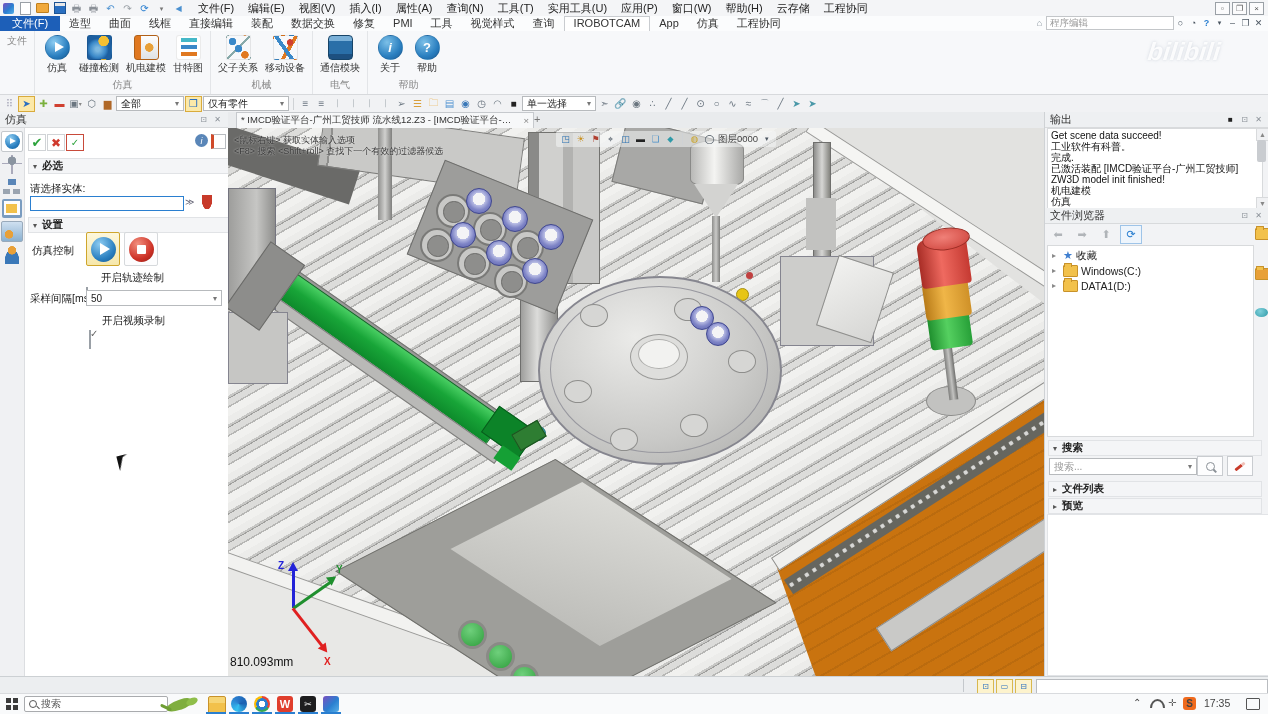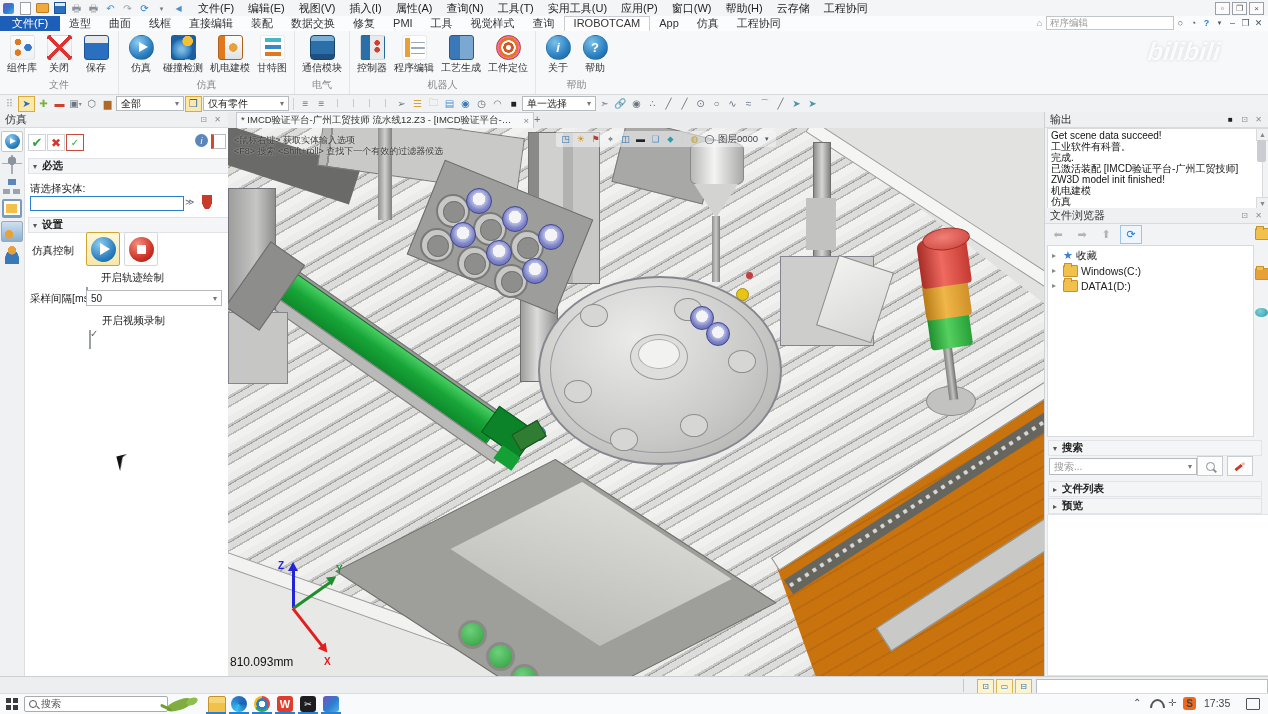--- a/index.html
+++ b/index.html
@@ -186,34 +186,20 @@
     <span class="vtico">◔</span>
     <span class="vtico" style="color:#2a7fd0;font-weight:bold;">?</span>
     <span class="vtico" style="font-size:7px;">▾</span>
     <span class="vtico">–</span>
     <span class="vtico">❐</span>
     <span class="vtico" style="margin-right:3px;">✕</span>
   </div>
 
   <div class="ribbon">
     <div class="rgroup">
-      <div class="rbtns">
-        <div class="rbtn">
-          <span class="ri" style="background:radial-gradient(circle at 30% 26%,#e07820 3px,transparent 3.5px),radial-gradient(circle at 30% 72%,#e07820 3px,transparent 3.5px),radial-gradient(circle at 74% 50%,#3a78c8 3.5px,transparent 4px),linear-gradient(#fdfdfd,#eef0f2);"></span>
-          <span class="rlabel">组件库</span>
-        </div>
-        <div class="rbtn">
-          <span class="ri" style="background:linear-gradient(45deg,transparent 44%,#d33 44%,#d33 56%,transparent 56%),linear-gradient(-45deg,transparent 44%,#d33 44%,#d33 56%,transparent 56%),linear-gradient(#fff,#e8eaec);"></span>
-          <span class="rlabel">关闭</span>
-        </div>
-        <div class="rbtn">
-          <span class="ri" style="background:linear-gradient(#e6e8ea 32%,#2a6fc0 32%);border-color:#1d5494;"></span>
-          <span class="rlabel">保存</span>
-        </div>
-      </div>
       <span class="rgl">文件</span>
     </div>
     <div class="rgroup">
       <div class="rbtns">
         <div class="rbtn">
           <span class="ri" style="border-radius:50%;background:radial-gradient(circle at 35% 28%,#8ecdf2,#2a7fc0 62%,#14568e);position:relative;">
               <i style="position:absolute;left:9px;top:6px;border-left:9px solid #fff;border-top:5.5px solid transparent;border-bottom:5.5px solid transparent;"></i>
             </span>
           <span class="rlabel">仿真</span>
         </div>
@@ -228,46 +214,38 @@
         <div class="rbtn">
           <span class="ri" style="background:linear-gradient(0deg,transparent 15%,#e07820 15% 30%,transparent 30% 45%,#3a88c8 45% 60%,transparent 60% 75%,#45b8c8 75% 90%,transparent 90%) 4px 0/70% 100% no-repeat,#fff;"></span>
           <span class="rlabel">甘特图</span>
         </div>
       </div>
       <span class="rgl">仿真</span>
     </div>
     <div class="rgroup">
       <div class="rbtns">
         <div class="rbtn">
+          <span class="ri" style="background:radial-gradient(circle at 24% 24%,#3a88c8 3.5px,transparent 4px),radial-gradient(circle at 50% 55%,#3a88c8 3.5px,transparent 4px),radial-gradient(circle at 78% 82%,#e07820 3.5px,transparent 4px),linear-gradient(135deg,transparent 46%,#8aa 46% 54%,transparent 54%),#f7f8fa;"></span>
+          <span class="rlabel">父子关系</span>
+        </div>
+        <div class="rbtn">
+          <span class="ri" style="background:radial-gradient(circle at 70% 28%,#d04030 3px,transparent 3.5px),linear-gradient(55deg,transparent 40%,#3a88c8 40% 52%,transparent 52%),linear-gradient(120deg,transparent 55%,#e07820 55% 67%,transparent 67%),#f7f8fa;"></span>
+          <span class="rlabel">移动设备</span>
+        </div>
+      </div>
+      <span class="rgl">机械</span>
+    </div>
+    <div class="rgroup">
+      <div class="rbtns">
+        <div class="rbtn">
           <span class="ri" style="background:linear-gradient(#7ab0d8 20%,#2a6fa8 20% 80%,#1d5080 80%);border-radius:4px;border-color:#174468;"></span>
           <span class="rlabel">通信模块</span>
         </div>
       </div>
       <span class="rgl">电气</span>
-    </div>
-    <div class="rgroup">
-      <div class="rbtns">
-        <div class="rbtn">
-          <span class="ri" style="background:radial-gradient(circle at 70% 30%,#d04030 2.5px,transparent 3px),radial-gradient(circle at 70% 60%,#d04030 2.5px,transparent 3px),linear-gradient(90deg,#2a6fa8 38%,transparent 38%),#e8eaec;"></span>
-          <span class="rlabel">控制器</span>
-        </div>
-        <div class="rbtn">
-          <span class="ri" style="background:linear-gradient(0deg,transparent 20%,#9ab 20% 26%,transparent 26% 44%,#9ab 44% 50%,transparent 50% 68%,#9ab 68% 74%,transparent 74%) 8px 0/60% 100% no-repeat,linear-gradient(#e8a038 0 100%) 2px 2px/5px 19px no-repeat,#fff;"></span>
-          <span class="rlabel">程序编辑</span>
-        </div>
-        <div class="rbtn">
-          <span class="ri" style="background:linear-gradient(90deg,#3a78b8 45%,#7aa8d0 45%),radial-gradient(circle at 72% 40%,#d04030 3px,transparent 3.5px);border-color:#2a5888;"></span>
-          <span class="rlabel">工艺生成</span>
-        </div>
-        <div class="rbtn">
-          <span class="ri" style="border-radius:50%;background:radial-gradient(circle,#fff 2px,#d05828 3px 5px,#fff 5.5px 7px,#e07820 7.5px 10px,#f6b 0);border-color:#a84818;"></span>
-          <span class="rlabel">工件定位</span>
-        </div>
-      </div>
-      <span class="rgl">机器人</span>
     </div>
     <div class="rgroup" style="border-right:0;">
       <div class="rbtns">
         <div class="rbtn">
           <span class="ri ric" style="border-radius:50%;background:radial-gradient(circle at 35% 28%,#7cc0e8,#2a7fc0 62%,#1a5a94);font-style:italic;">i</span>
           <span class="rlabel">关于</span>
         </div>
         <div class="rbtn">
           <span class="ri ric" style="border-radius:50%;background:radial-gradient(circle at 35% 28%,#7cc0e8,#2a7fc0 62%,#1a5a94);">?</span>
           <span class="rlabel">帮助</span>

